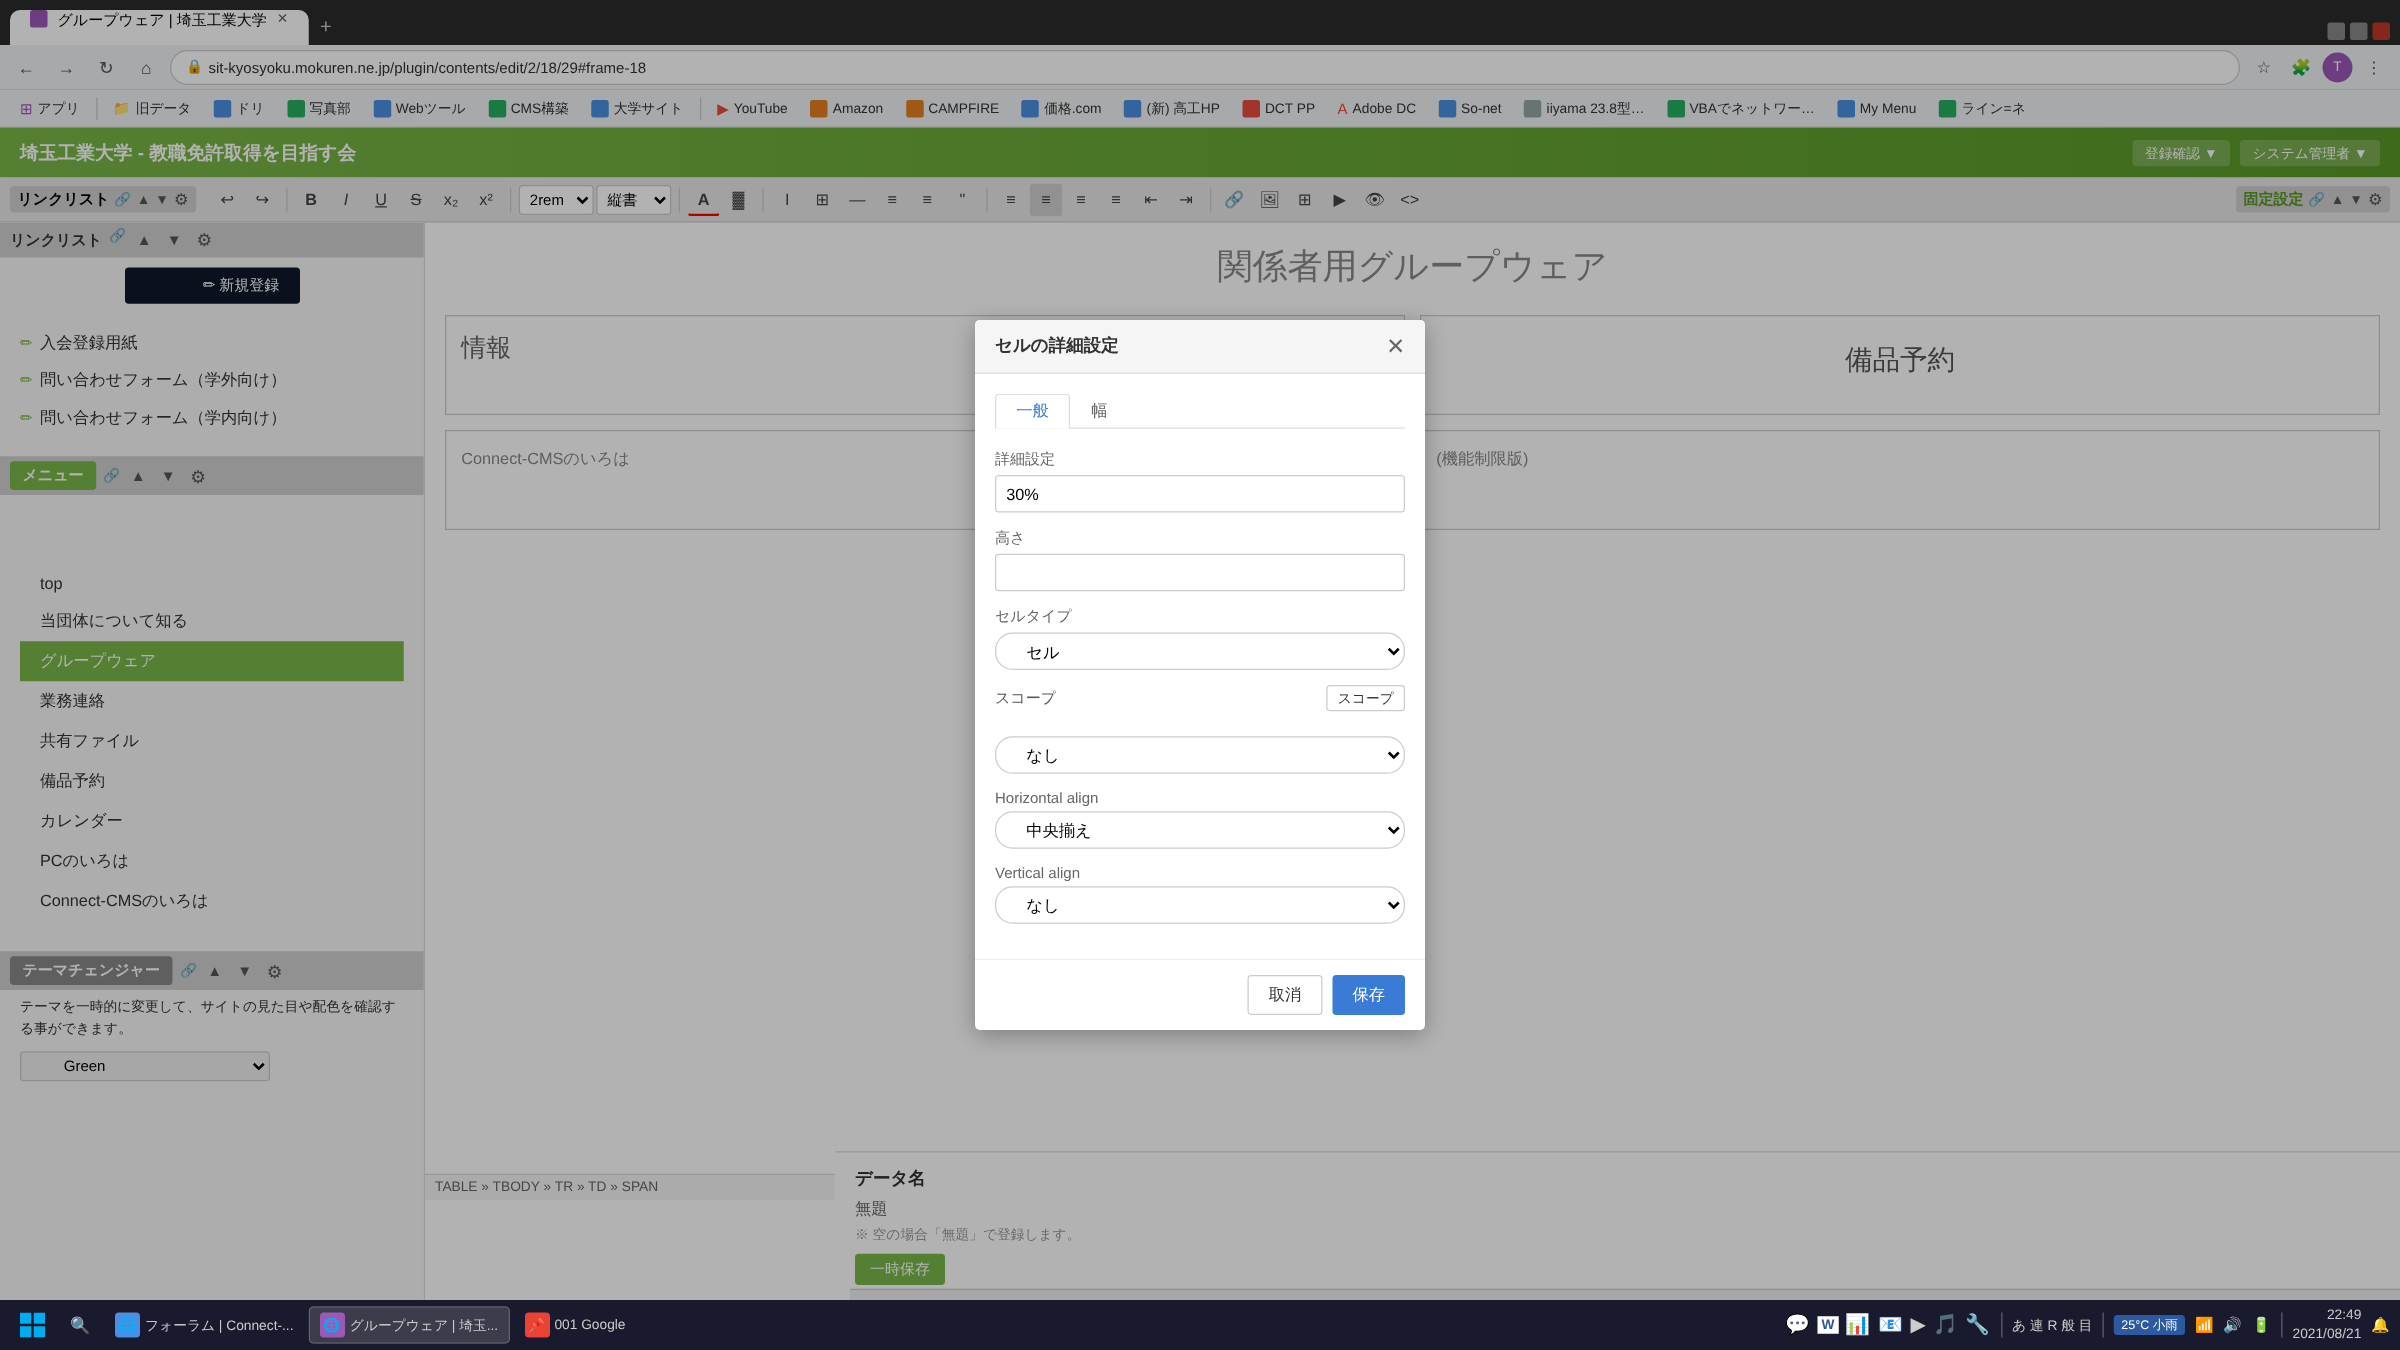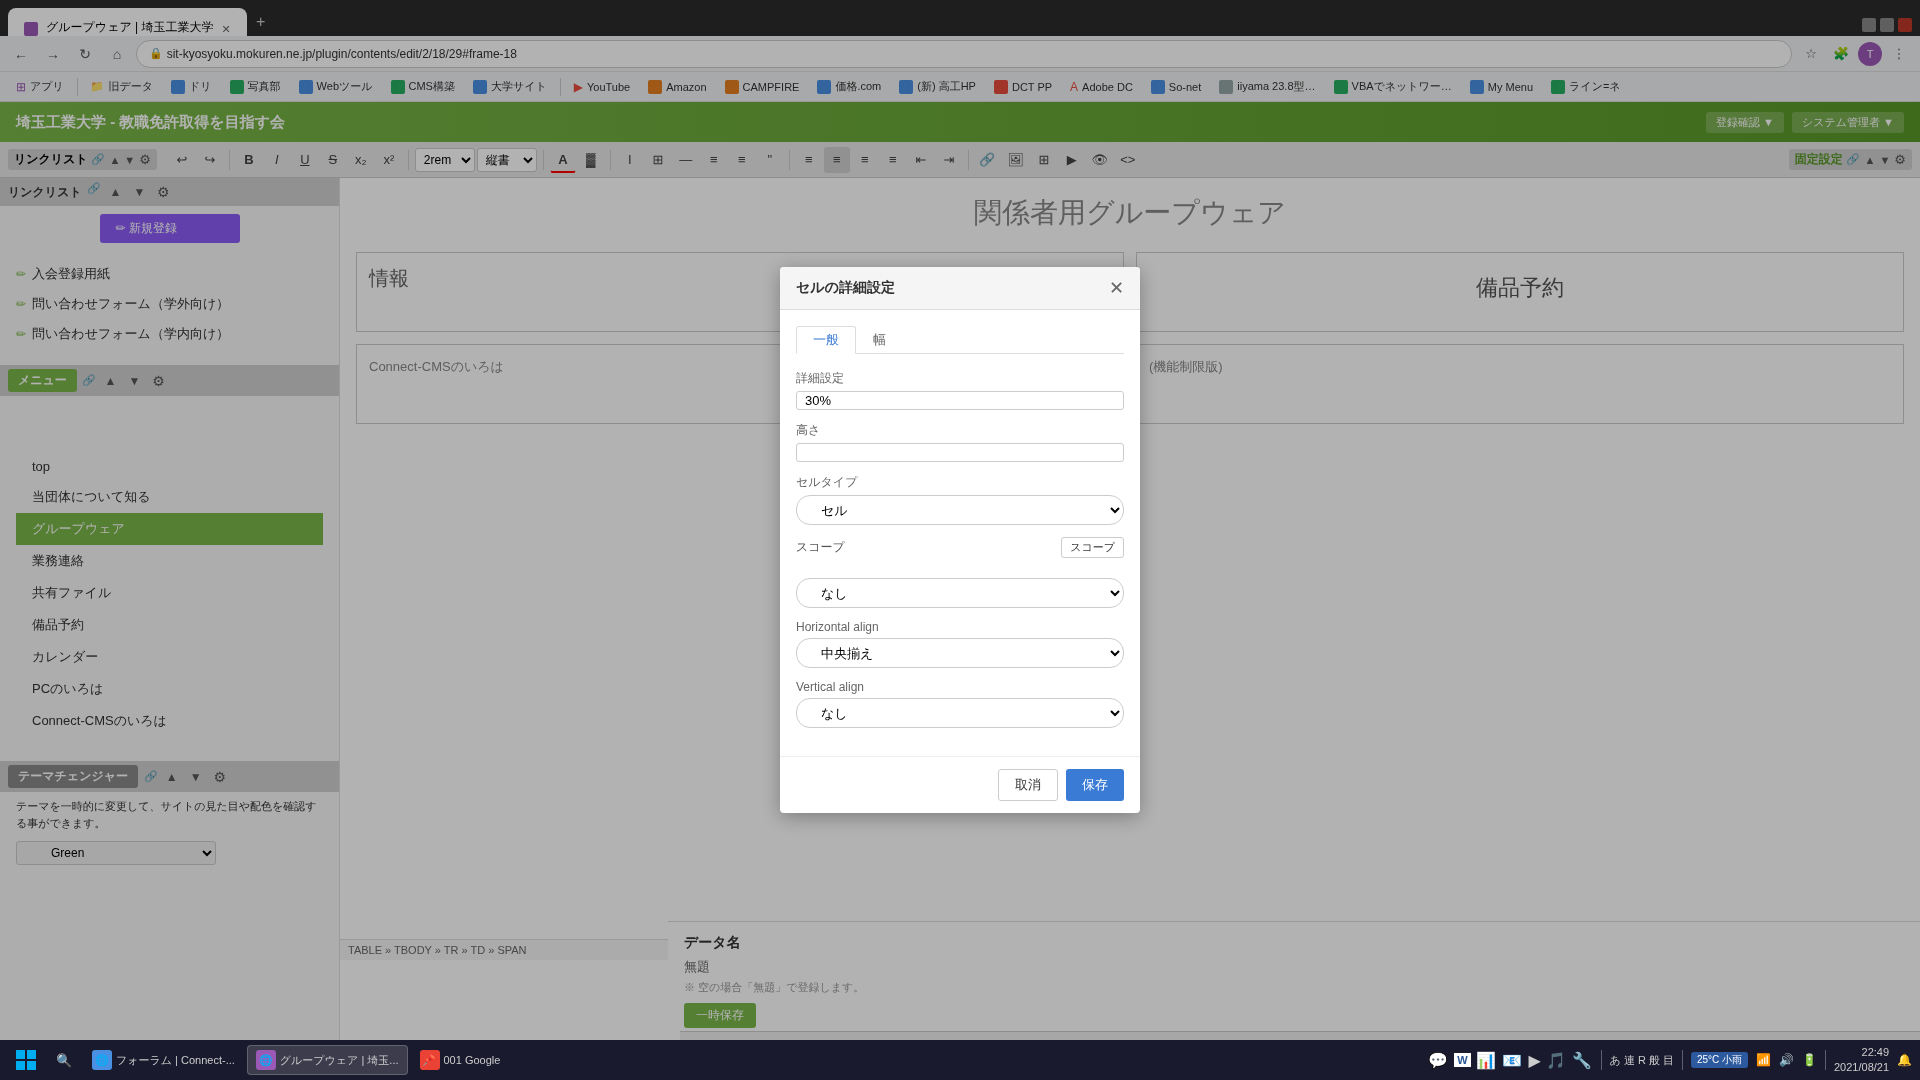--- a/index.html
+++ b/index.html
@@ -1,18 +1,18 @@
 <!DOCTYPE html>
 <html><head>
   <meta charset="utf-8">
   <style>
     * { margin: 0; padding: 0; box-sizing: border-box; }
     body { font-family: 'Meiryo', 'Yu Gothic', sans-serif; font-size: 13px; background: #f0f0f0; width: 1920px; height: 1080px; overflow: hidden; }
     .tab-bar { background: #2b2b2b; height: 36px; display: flex; align-items: flex-end; padding: 0 8px; }
-    .tab { background: #fff; border-radius: 8px 8px 0 0; padding: 0 16px; height: 28px; display: flex; align-items: flex-end; gap: 8px; font-size: 12px; min-width: 180px; }
+    .tab { background: #fff; border-radius: 8px 8px 0 0; padding: 0 16px; height: 28px; display: flex; align-items: flex-start; gap: 8px; font-size: 12px; min-width: 180px; }
     .tab-favicon { width: 14px; height: 14px; background: #9b59b6; border-radius: 2px; display: inline-block; }
     .tab-close { color: #666; font-size: 11px; cursor: pointer; }
     .tab-new { width: 28px; height: 28px; display: flex; align-items: center; justify-content: center; color: #ccc; font-size: 16px; cursor: pointer; }
 
     .browser-toolbar { background: #f1f3f4; height: 36px; display: flex; align-items: center; padding: 0 8px; gap: 6px; border-bottom: 1px solid #ddd; }
     .nav-btn { width: 26px; height: 26px; border-radius: 50%; border: none; background: none; cursor: pointer; display: flex; align-items: center; justify-content: center; color: #555; font-size: 14px; }
     .address-bar { flex: 1; height: 28px; border: 1px solid #ccc; border-radius: 14px; padding: 0 12px; font-size: 12px; background: #fff; display: flex; align-items: center; }
     .address-bar span { color: #333; font-size: 12px; }
     .browser-actions { display: flex; gap: 4px; align-items: center; }
     .browser-action-btn { width: 26px; height: 26px; border-radius: 50%; border: none; background: none; cursor: pointer; display: flex; align-items: center; justify-content: center; color: #555; font-size: 13px; }
@@ -47,21 +47,21 @@
     
     .content-area { display: flex; flex: 1; overflow: hidden; }
 
     
     .sidebar { width: 340px; background: #f8f8f8; border-right: 1px solid #ddd; overflow-y: auto; }
     .sidebar-plugin-bar { background: #d0d0d0; padding: 4px 8px; display: flex; align-items: center; gap: 6px; }
     .plugin-label { font-size: 12px; font-weight: bold; color: #333; }
     .plugin-icons { display: flex; gap: 4px; }
     .plugin-icon-btn { width: 20px; height: 20px; border: none; background: none; cursor: pointer; color: #555; font-size: 12px; }
     .plugin-gear-btn { width: 20px; height: 20px; border: none; background: none; cursor: pointer; color: #555; font-size: 14px; }
-    .new-register-btn { display: block; margin: 8px auto; background: #8b5cf6; color: #fff; border: none; padding: 6px 16px; border-radius: 3px; font-size: 12px; cursor: pointer; width: 140px; text-align: left; }
+    .new-register-btn { display: block; margin: 8px auto; background: #0f172a; color: #fff; border: none; padding: 6px 16px; border-radius: 3px; font-size: 12px; cursor: pointer; width: 140px; text-align: right; }
 
     .sidebar-nav { padding: 8px 0; }
     .sidebar-nav-item { display: flex; align-items: center; gap: 6px; padding: 6px 16px; cursor: pointer; font-size: 13px; color: #333; }
     .sidebar-nav-icon { color: #7ab648; font-size: 12px; }
 
     .sidebar-section-bar { background: #d0d0d0; padding: 4px 8px; display: flex; align-items: center; gap: 6px; margin-top: 8px; }
     .sidebar-section-label { background: #7ab648; color: #fff; padding: 3px 10px; border-radius: 3px; font-size: 12px; font-weight: bold; }
     .sidebar-section-icons { display: flex; gap: 4px; align-items: center; }
 
     .sidebar-menu { padding: 16px; margin-top: 40px; }
@@ -104,21 +104,21 @@
     .dialog-header { background: #f5f5f5; padding: 10px 16px; display: flex; align-items: center; justify-content: space-between; border-bottom: 1px solid #ddd; }
     .dialog-title { font-size: 14px; font-weight: bold; color: #333; }
     .dialog-close { background: none; border: none; font-size: 18px; cursor: pointer; color: #666; }
     .dialog-body { padding: 16px; }
     .dialog-tabs { display: flex; gap: 0; margin-bottom: 16px; border-bottom: 1px solid #ddd; }
     .dialog-tab { padding: 4px 16px; font-size: 13px; cursor: pointer; color: #666; border: 1px solid transparent; border-bottom: none; }
     .dialog-tab.active { color: #3a7bd5; border: 1px solid #ddd; border-bottom: 1px solid #fff; border-radius: 3px 3px 0 0; margin-bottom: -1px; background: #fff; }
     .form-row { margin-bottom: 12px; }
     .form-label { font-size: 12px; color: #666; margin-bottom: 4px; }
     .form-label-inline { font-size: 12px; color: #555; }
-    .form-input { width: 100%; height: 19px; border: 1px solid #ccc; border-radius: 3px; padding: 4px 8px; font-size: 13px; }
+    .form-input { width: 100%; height: 30px; border: 1px solid #ccc; border-radius: 3px; padding: 4px 8px; font-size: 13px; }
     .form-select { width: 100%; height: 30px; border: 1px solid #ccc; border-radius: 14px; padding: 0 20px; font-size: 13px; background: #fff; }
     .scope-row { display: flex; align-items: center; justify-content: space-between; margin-bottom: 20px; }
     .scope-btn { background: none; border: 1px solid #ccc; border-radius: 3px; padding: 2px 8px; font-size: 11px; cursor: pointer; color: #333; }
     .dialog-footer { padding: 12px 16px; display: flex; justify-content: flex-end; gap: 8px; border-top: 1px solid #eee; }
     .dialog-cancel { background: #fff; border: 1px solid #ccc; padding: 6px 16px; border-radius: 3px; cursor: pointer; font-size: 13px; color: #333; }
     .dialog-save { background: #3a7bd5; color: #fff; border: none; padding: 6px 16px; border-radius: 3px; cursor: pointer; font-size: 13px; }
 
     
     .taskbar { position: fixed; bottom: 0; left: 0; right: 0; height: 40px; background: #1a1a2e; display: flex; align-items: center; padding: 0 8px; gap: 4px; z-index: 2000; }
     .taskbar-start { width: 36px; height: 32px; display: flex; align-items: center; justify-content: center; cursor: pointer; }

